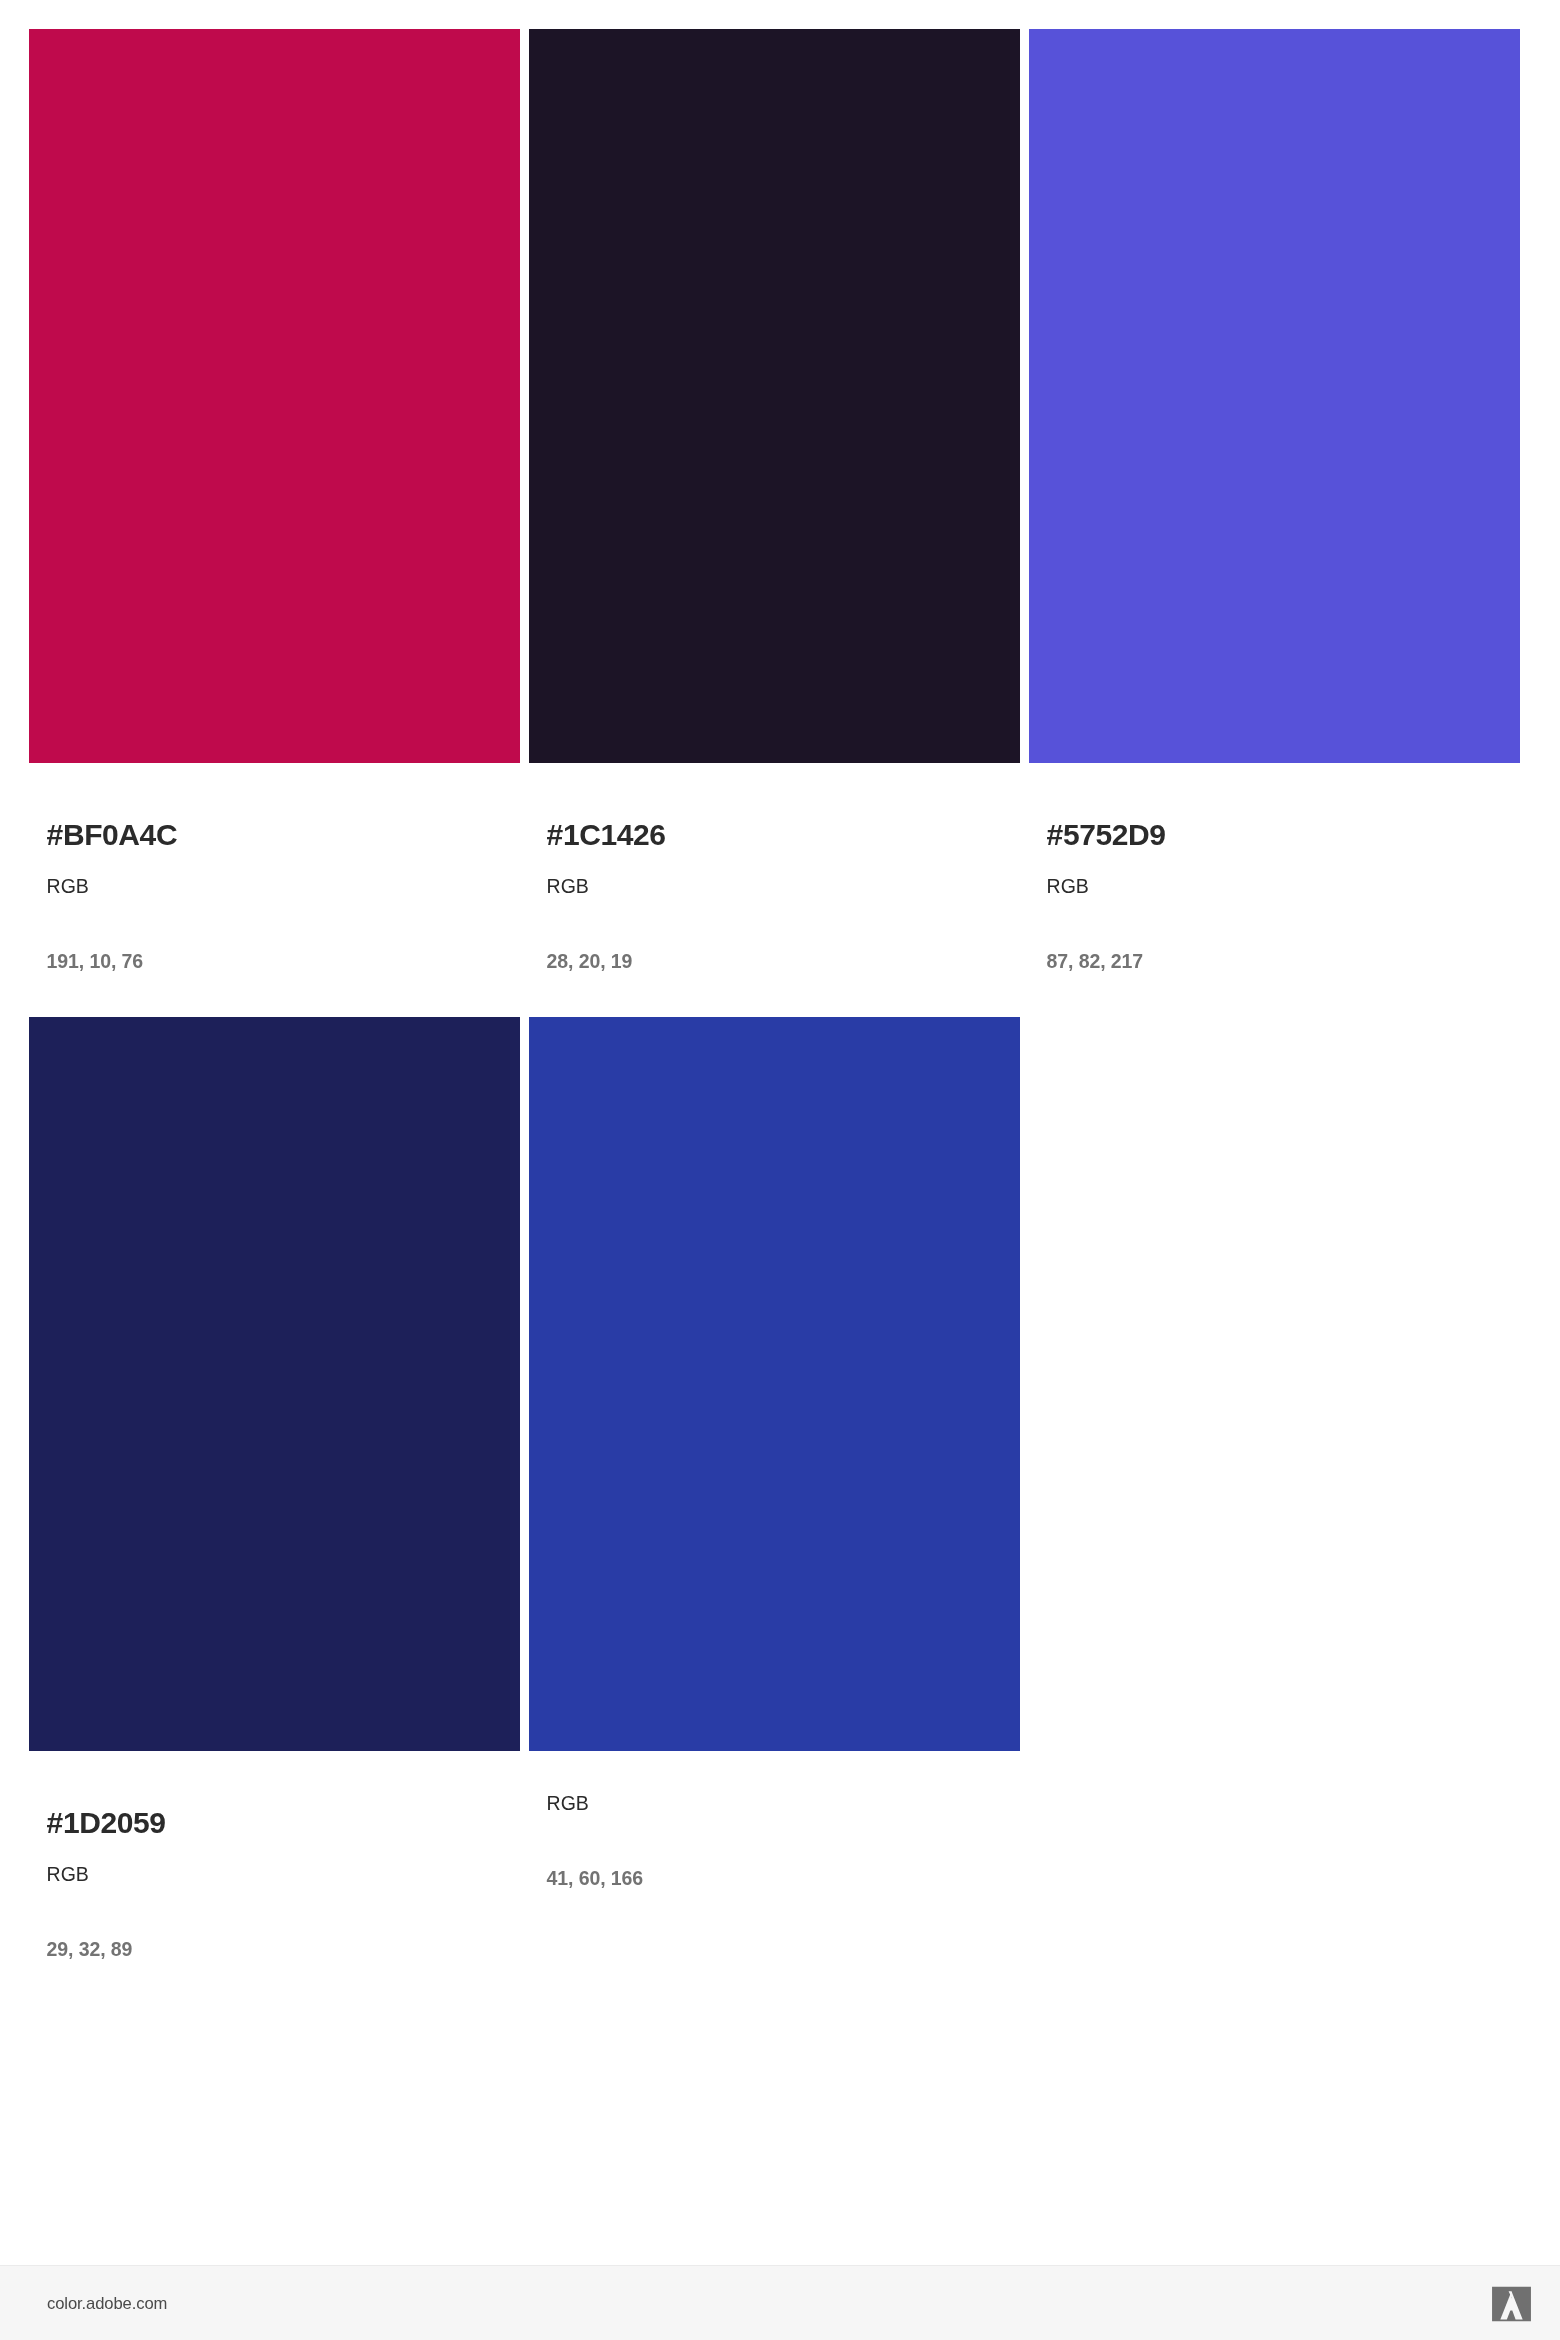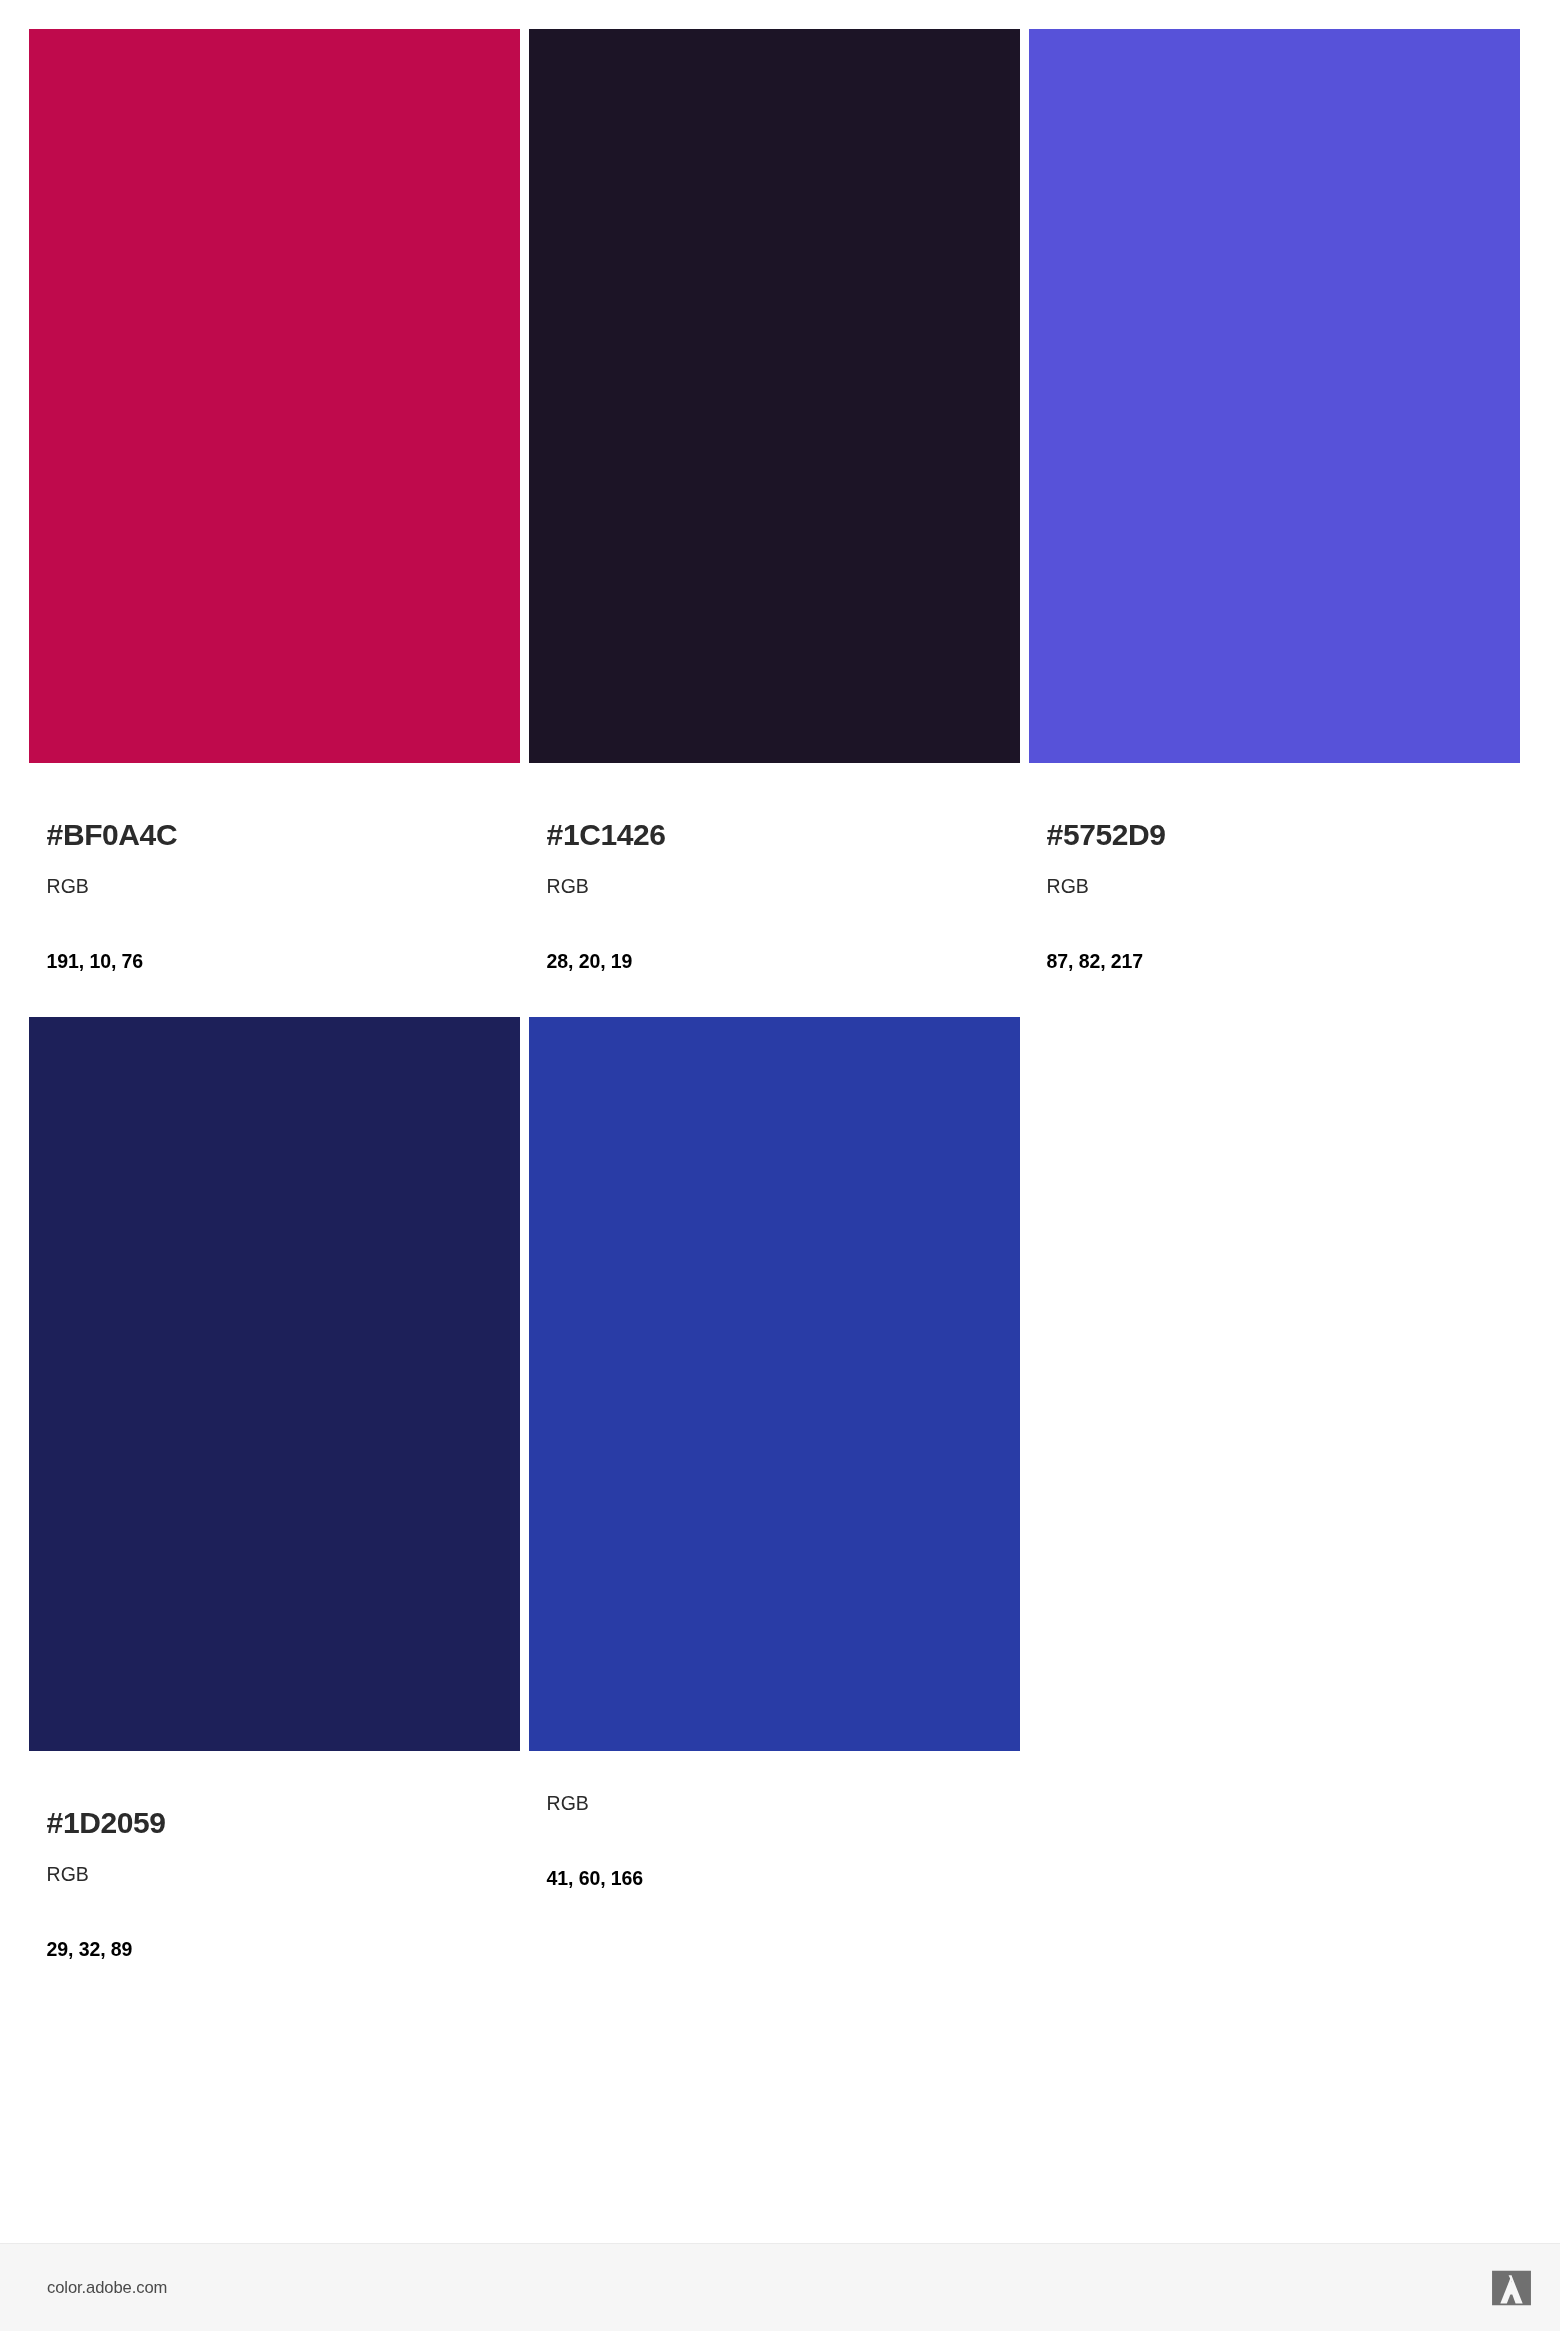--- a/index.html
+++ b/index.html
@@ -76,31 +76,31 @@
     font-weight: normal;
     color: #2b2b2b;
     width: 75px;
     flex: 0 0 75px;
     line-height: 1;
   }
 
   .rgb-value {
     font-size: 19.5px;
     font-weight: bold;
-    color: #000000;
+    color: #737373;
     line-height: 1;
     letter-spacing: -0.1px;
   }
 
   .footer-bar {
     position: absolute;
     left: 0;
-    bottom: 10px;
+    bottom: 0;
     width: 1560px;
-    height: 88px;
+    height: 76px;
     background: #f6f6f6;
     border-top: 1px solid #ebebeb;
     box-sizing: border-box;
     text-decoration: underline;
   }
 
   .footer-url {
     position: absolute;
     left: 47px;
     top: 50%;

